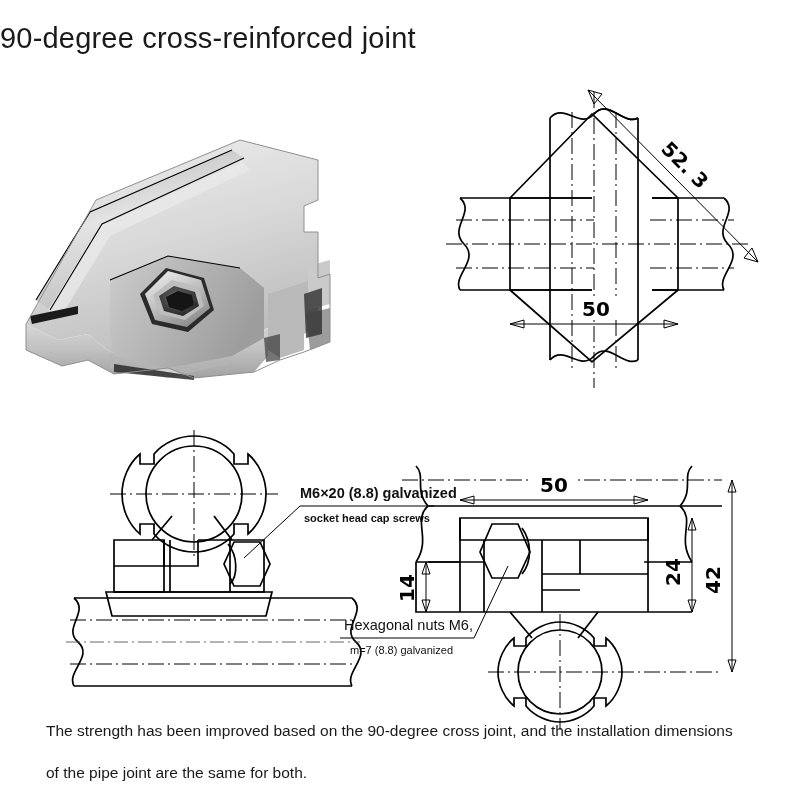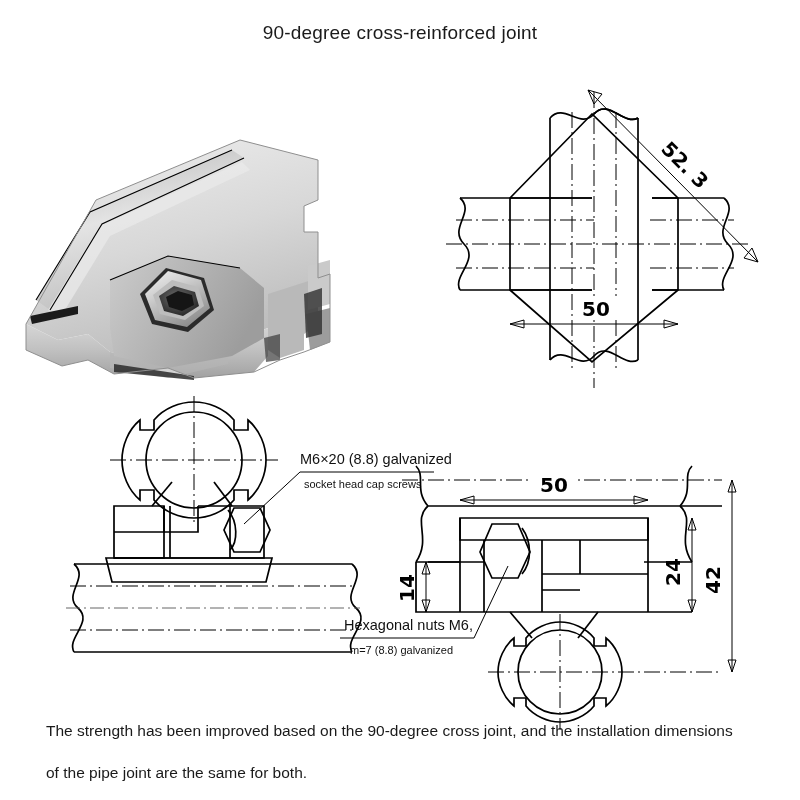--- a/index.html
+++ b/index.html
@@ -16,22 +16,21 @@
     font-family: "Liberation Sans", sans-serif;
     color: #111111;
   }
 
   
   #page-title {
     position: absolute;
     left: 0;
     top: 22px;
     width: 800px;
-    text-align: center;
-    font-size: 19px;
+    font-size: 29px;
     font-weight: 400;
     letter-spacing: 0.2px;
     color: #1a1a1a;
   }
 
   
   .panel {
     position: absolute;
   }
   .panel svg {
@@ -429,15 +428,15 @@
 </div>
 
 <div id="caption">
   <span class="cap-line">The strength has been improved based on the 90-degree cross joint, and the installation dimensions</span>
   <span class="cap-line">of the pipe joint are the same for both.</span>
 </div>
 
 <style>
   
   #fig-top-right   { left: 442px; top: 62px; }
-  #fig-bottom-left { left: 52px;  top: 396px; }
+  #fig-bottom-left { left: 52px;  top: 430px; font-weight: bold; }
   #fig-bottom-right{ left: 392px; top: 462px; }
 </style>
 
 </body></html>

